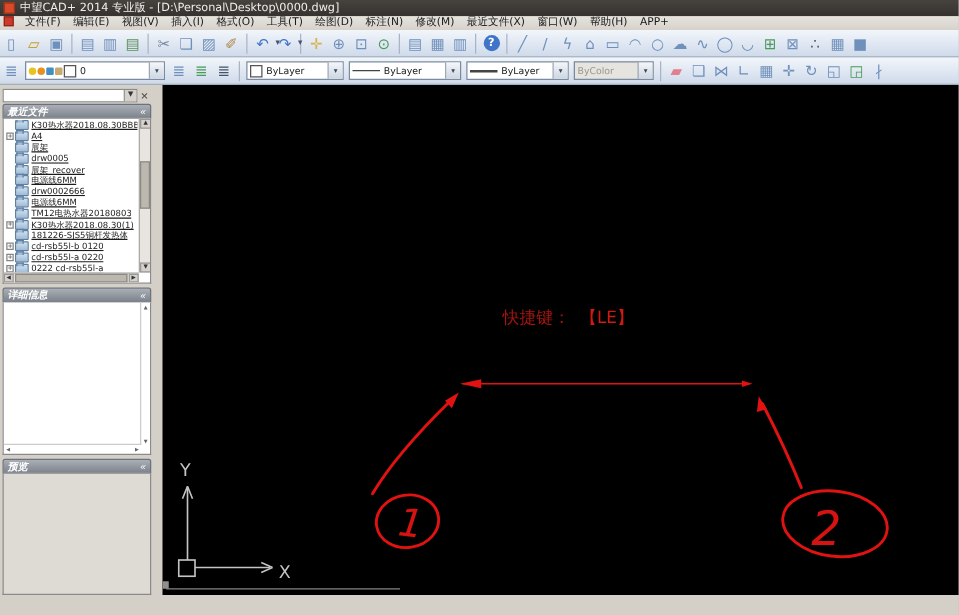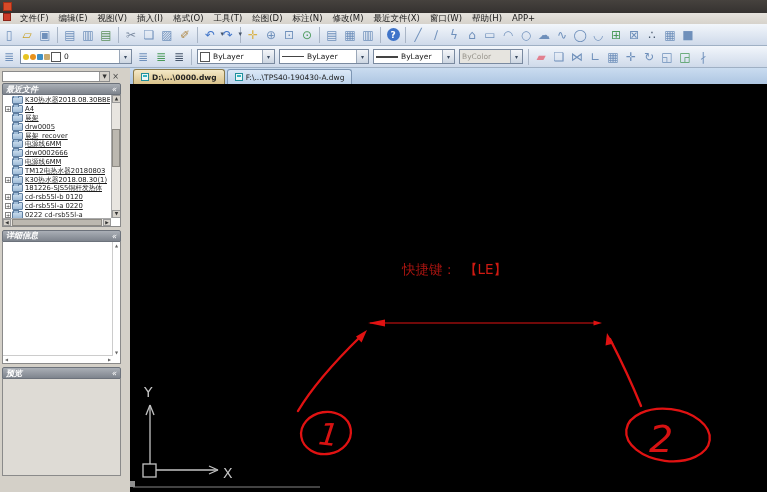--- a/index.html
+++ b/index.html
@@ -77,20 +77,21 @@
   #blackcanvas{position:relative;width:637px;height:408px;background:#000;text-align:center;}
   svg text{font-family:"DejaVu Sans","Liberation Sans",sans-serif;}
 </style>
 </head>
 <body>
 
 <div id="app">
 
   <div id="titlebar">
     <span class="applogo"></span>
+    <span>中望CAD+ 2014 专业版 - [D:\Personal\Desktop\0000.dwg]</span>
   </div>
 
   <div id="menubar">
     <span class="redico"></span>
     <span id="menuitems" style="display: flex;">
         <span class="mi">文件(F)</span>
         <span class="mi">编辑(E)</span>
         <span class="mi">视图(V)</span>
         <span class="mi">插入(I)</span>
         <span class="mi">格式(O)</span>
@@ -409,30 +410,20 @@
       </div>
     </div>
     <div class="shead">
       <span>预览</span>
       <span class="chev">«</span>
     </div>
     <div id="preview"></div>
   </div>
 
   <div id="canvasarea">
-    <div id="tabbar">
-        <div class="tab active">
-          <span class="tabicon"></span>
-          <span>D:\...\0000.dwg</span>
-        </div>
-        <div class="tab">
-          <span class="tabicon"></span>
-          <span>F:\...\TPS40-190430-A.dwg</span>
-        </div>
-      </div>
     <div id="blackcanvas">
       <svg width="637" height="408" viewBox="0 0 637 408">
 
         <text x="272" y="190" font-size="13.5" fill="#a61410">快捷键：</text>
         <text x="334" y="190" font-size="13.5" fill="#cf1a12">【LE】</text>
 
         <line x1="240" y1="239" x2="468" y2="239" stroke="#e01212" stroke-width="1.2"></line>
         <polygon points="238,239 255,235.4 255,242.6" fill="#e01212"></polygon>
         <polygon points="472,239 463.5,236.4 463.5,241.6" fill="#e01212"></polygon>
 

